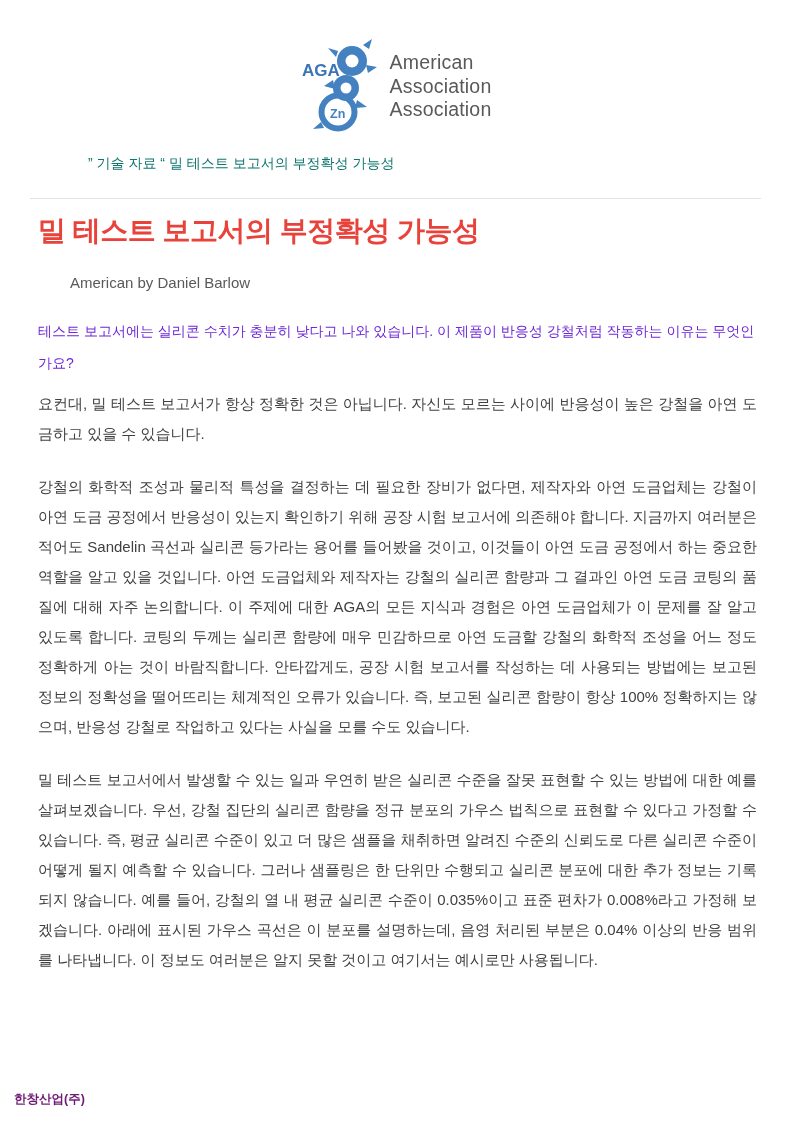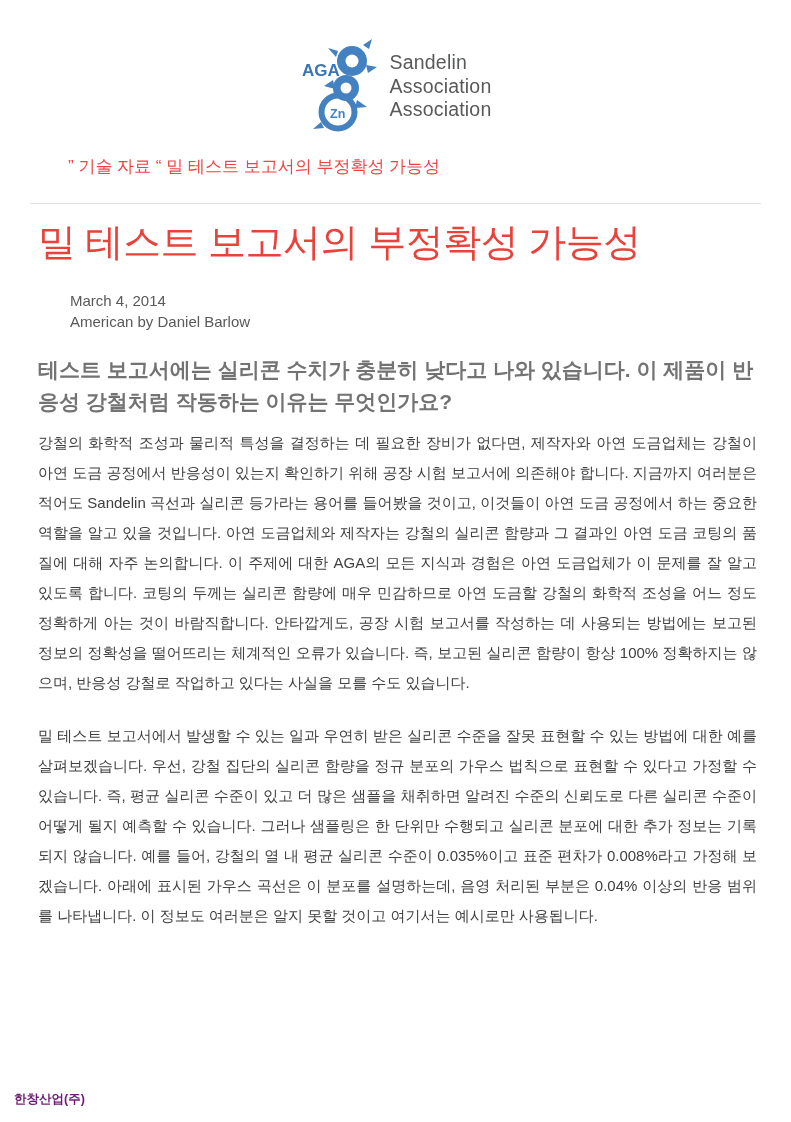--- a/index.html
+++ b/index.html
@@ -21,47 +21,47 @@
     gap: 12px;
   }
   .logo-mark { width: 78px; height: 97px; flex: 0 0 auto; }
   .logo-text {
     font-size: 19.5px;
     line-height: 23.5px;
     color: #58595b;
     letter-spacing: 0.2px;
   }
   .breadcrumb {
-    margin: 20px 34px 0 68px;
-    font-size: 17px;
-    color: #ef4444;
+    margin: 20px 34px 0 88px;
+    font-size: 14px;
+    color: #0f766e;
   }
   .divider {
     margin: 25px 30px 0 30px;
     border-top: 1px solid #e2e2e2;
   }
   .title {
     margin: 13px 34px 0 38px;
-    font-size: 38px;
-    font-weight: normal;
+    font-size: 28px;
+    font-weight: bold;
     letter-spacing: -0.5px;
     color: #e8423a;
   }
   .byline {
     margin: 22px 34px 0 70px;
     font-size: 15px;
     line-height: 21px;
     color: #595959;
   }
   .subtitle {
     margin: 22px 34px 0 38px;
-    font-size: 21px;
+    font-size: 14px;
     line-height: 32px;
-    font-weight: 700;
-    color: #737373;
+    font-weight: 400;
+    color: #6d28d9;
   }
   .article-body {
     margin: 10px 34px 0 38px;
     font-size: 15px;
     line-height: 30px;
     color: #404040;
     text-align: justify;
   }
   .article-body p { margin-top: 8px; margin-bottom: 23px; }
   .footer {
@@ -93,39 +93,39 @@
         <path d="M33 42 l-9 6 11 3 z"></path>
         <path d="M21 84 l-8 7 11 -1 z"></path>
       </g>
       <circle cx="52" cy="23" r="6.5" fill="#ffffff"></circle>
       <circle cx="46" cy="50" r="5.5" fill="#ffffff"></circle>
       <circle cx="38" cy="74" r="16.5" fill="none" stroke="#4381c1" stroke-width="6"></circle>
       <text x="2" y="38" font-size="17" font-weight="bold" fill="#3a76b5" font-family="Liberation Sans, sans-serif">AGA</text>
       <text x="30" y="80" font-size="12.5" font-weight="bold" fill="#4381c1" font-family="Liberation Sans, sans-serif">Zn</text>
     </svg>
     <div class="logo-text">
-      <div>Sandelin</div>
+      <div>American</div>
       <div>Association</div>
       <div>Association</div>
     </div>
   </div>
 
   <div class="breadcrumb">” 기술 자료 “ 밀 테스트 보고서의 부정확성 가능성</div>
 
   <div class="divider"></div>
 
   <h1 class="title">밀 테스트 보고서의 부정확성 가능성</h1>
 
   <div class="byline">
-    <div>March 4, 2014</div>
     <div>American by Daniel Barlow</div>
   </div>
 
   <h2 class="subtitle">테스트 보고서에는 실리콘 수치가 충분히 낮다고 나와 있습니다. 이 제품이 반응성 강철처럼 작동하는 이유는 무엇인가요?</h2>
 
   <div class="article-body">
+    <p>요컨대, 밀 테스트 보고서가 항상 정확한 것은 아닙니다. 자신도 모르는 사이에 반응성이 높은 강철을 아연 도금하고 있을 수 있습니다.</p>
     <p>강철의 화학적 조성과 물리적 특성을 결정하는 데 필요한 장비가 없다면, 제작자와 아연 도금업체는 강철이 아연 도금 공정에서 반응성이 있는지 확인하기 위해 공장 시험 보고서에 의존해야 합니다. 지금까지 여러분은 적어도 Sandelin 곡선과 실리콘 등가라는 용어를 들어봤을 것이고, 이것들이 아연 도금 공정에서 하는 중요한 역할을 알고 있을 것입니다. 아연 도금업체와 제작자는 강철의 실리콘 함량과 그 결과인 아연 도금 코팅의 품질에 대해 자주 논의합니다. 이 주제에 대한 AGA의 모든 지식과 경험은 아연 도금업체가 이 문제를 잘 알고 있도록 합니다. 코팅의 두께는 실리콘 함량에 매우 민감하므로 아연 도금할 강철의 화학적 조성을 어느 정도 정확하게 아는 것이 바람직합니다. 안타깝게도, 공장 시험 보고서를 작성하는 데 사용되는 방법에는 보고된 정보의 정확성을 떨어뜨리는 체계적인 오류가 있습니다. 즉, 보고된 실리콘 함량이 항상 100% 정확하지는 않으며, 반응성 강철로 작업하고 있다는 사실을 모를 수도 있습니다.</p>
     <p>밀 테스트 보고서에서 발생할 수 있는 일과 우연히 받은 실리콘 수준을 잘못 표현할 수 있는 방법에 대한 예를 살펴보겠습니다. 우선, 강철 집단의 실리콘 함량을 정규 분포의 가우스 법칙으로 표현할 수 있다고 가정할 수 있습니다. 즉, 평균 실리콘 수준이 있고 더 많은 샘플을 채취하면 알려진 수준의 신뢰도로 다른 실리콘 수준이 어떻게 될지 예측할 수 있습니다. 그러나 샘플링은 한 단위만 수행되고 실리콘 분포에 대한 추가 정보는 기록되지 않습니다. 예를 들어, 강철의 열 내 평균 실리콘 수준이 0.035%이고 표준 편차가 0.008%라고 가정해 보겠습니다. 아래에 표시된 가우스 곡선은 이 분포를 설명하는데, 음영 처리된 부분은 0.04% 이상의 반응 범위를 나타냅니다. 이 정보도 여러분은 알지 못할 것이고 여기서는 예시로만 사용됩니다.</p>
   </div>
 
   <div class="footer">한창산업(주)</div>
 
 </div>
 
 </body></html>

